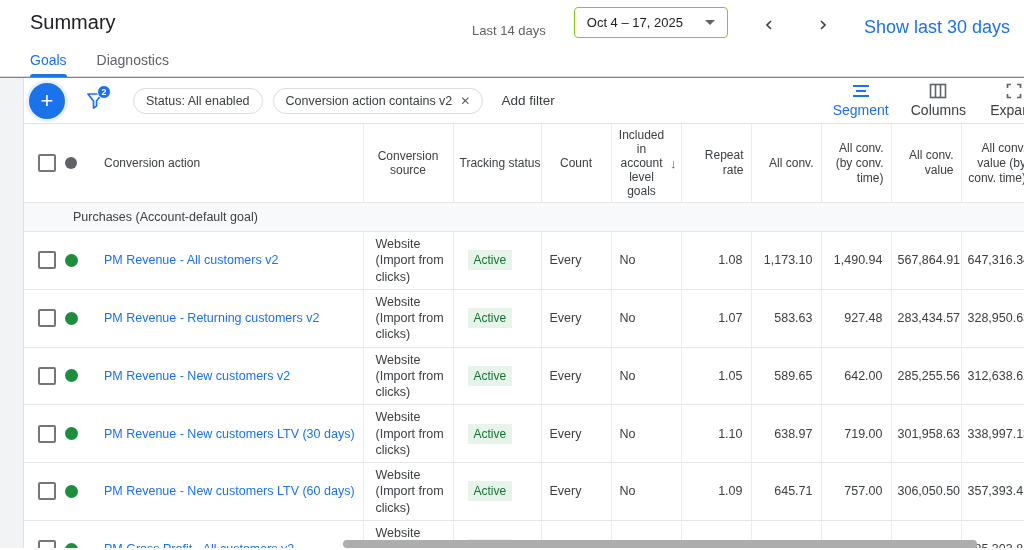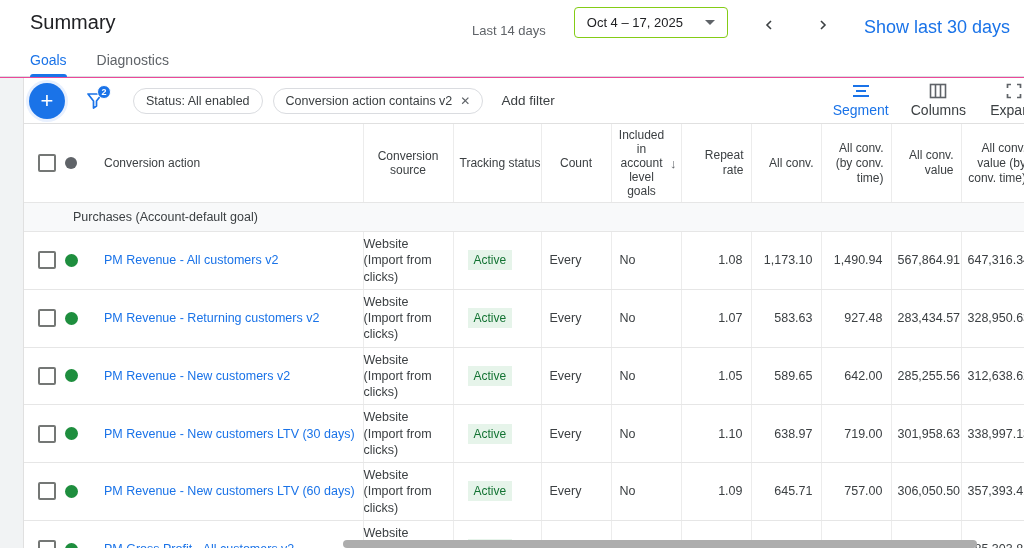--- a/index.html
+++ b/index.html
@@ -53,21 +53,21 @@
   tr.group-row td { height:29px; background:#f8f9fa; border-left:none; padding-left:49px; font-size:12.5px; color:#3c4043; }
   .cell-main { display:flex; align-items:center; padding-left:8px; }
   th .cell-main, td .cell-main { padding-left:8px; }
   .checkbox { width:18px; height:18px; border:2px solid #747775; border-radius:2px; background:#fff; cursor:pointer; flex:0 0 auto; }
   .dot { width:12px; height:12px; border-radius:50%; margin-left:9px; flex:0 0 auto; }
   .dot.gray { background:#5f6368; }
   .dot.green { background:#1e8e3e; width:13px; height:13px; }
   .col-label { margin-left:27px; white-space:nowrap; }
   .name-link { margin-left:26px; color:#1a73e8; text-decoration:none; font-size:12.5px; white-space:nowrap; overflow:hidden; cursor:pointer; }
   .num { text-align:right; padding-right:8px; }
-  .src { line-height:1.3; padding-left:0; }
+  .src { line-height:1.3; padding-left:12px; }
   .nowrap { white-space:nowrap; }
   .status-badge { display:inline-block; margin-left:8px; padding:3px 6px; border-radius:0; background:#e6f4ea; color:#137333; font-size:12px; }
   .col-included { position:relative; }
   .inc-label { width:48px; line-height:14px; }
   .sort-arrow { position:absolute; right:4px; top:32px; color:#5f6368; font-size:13px; }
   .th-right { text-align:right; padding-right:7px; line-height:15px; }
   .count-cell { padding-left:8px; }
 
   
   .hscroll-thumb { position:absolute; bottom:0; left:343px; width:634px; height:8px; background:#adadad; border-radius:4px; cursor:grab; }

